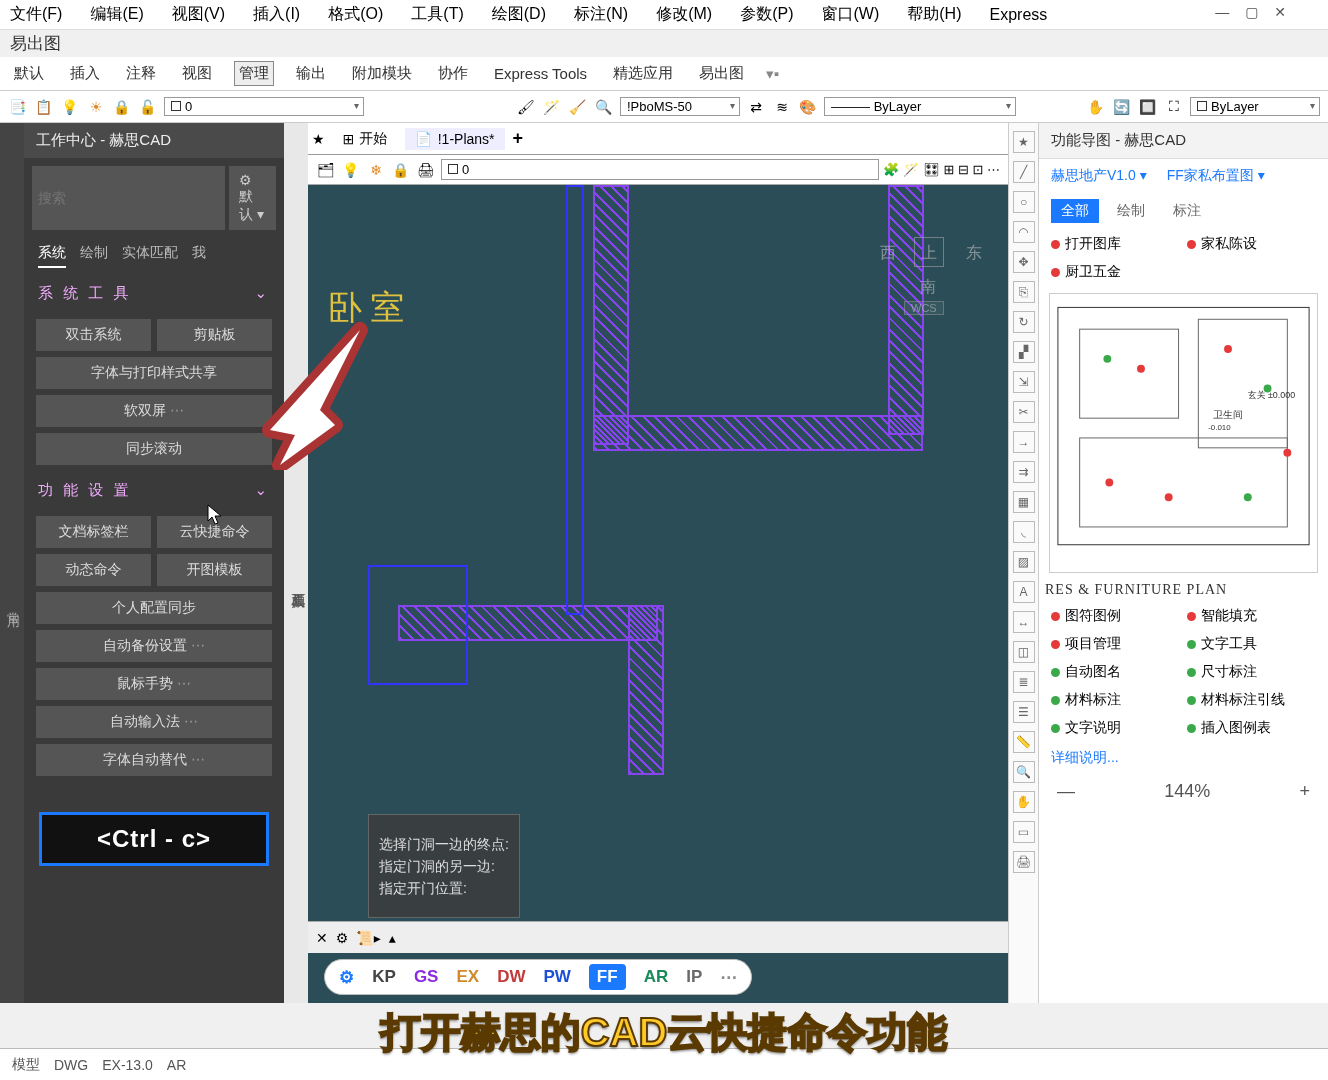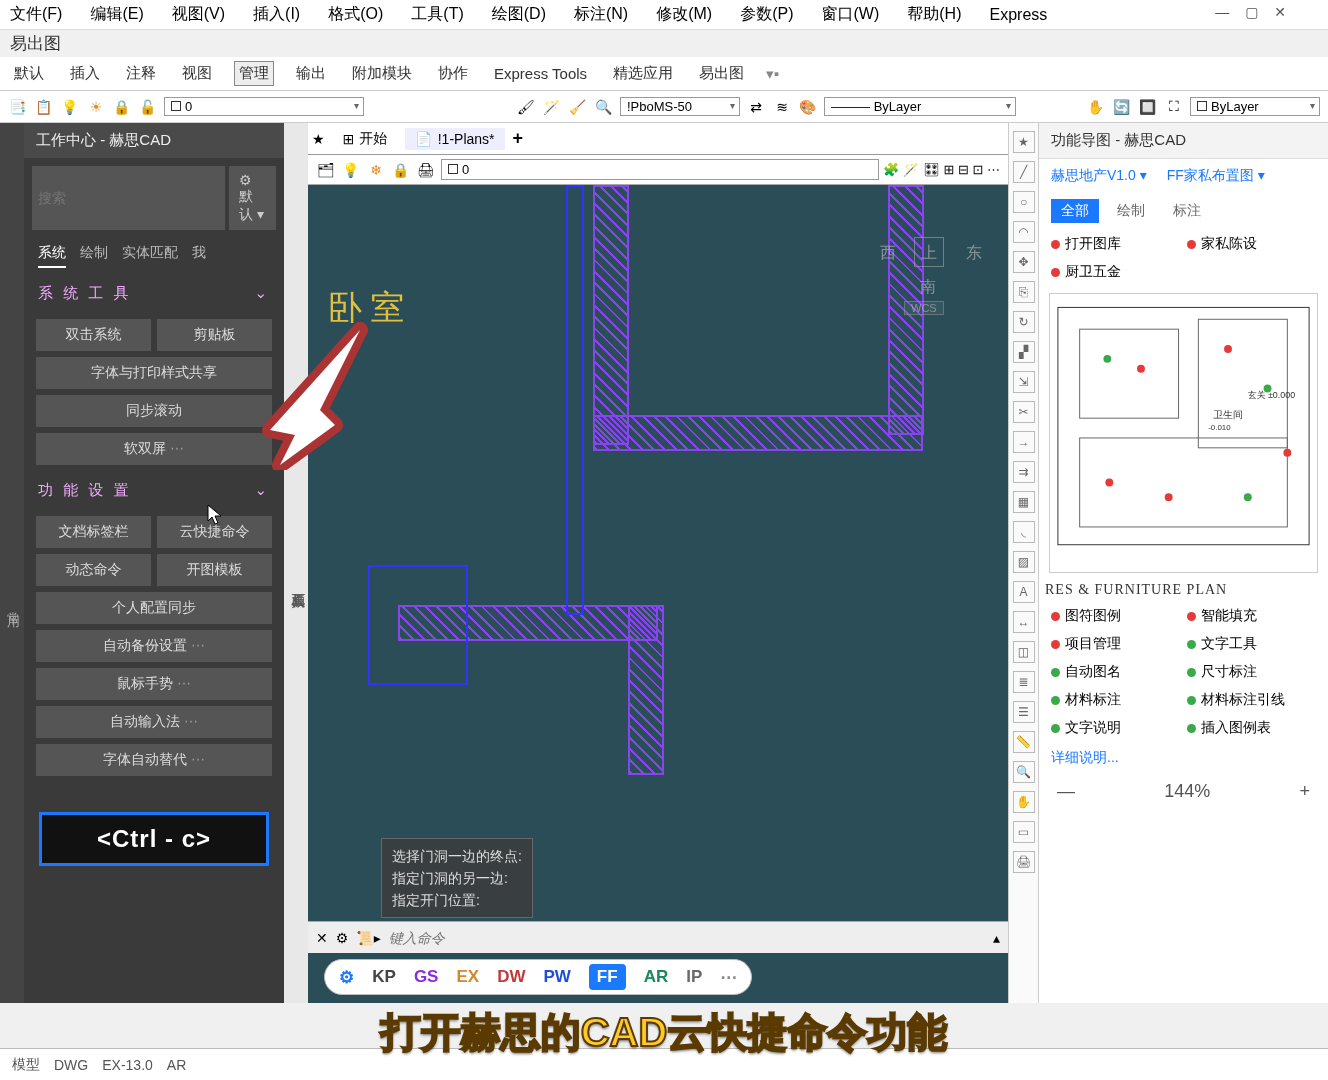--- a/index.html
+++ b/index.html
@@ -33,21 +33,21 @@
 .vtab { padding: 10px 2px; cursor: pointer; }
 .canvas-zone { flex: 1; display: flex; flex-direction: column; background: #2b4d57; position: relative; }
 .doc-tabs { display: flex; align-items: center; background: #fff; height: 32px; gap: 8px; padding: 0 4px; border-bottom: 1px solid #999; }
 .doc-tab { padding: 3px 10px; display: flex; align-items: center; gap: 5px; font-size: 14px; cursor: pointer; }
 .layer-strip { display: flex; align-items: center; background: #fff; height: 30px; padding: 0 8px; gap: 5px; border-bottom: 1px solid #aaa; font-size: 13px; }
 .layer-strip .dd { flex: 1; border: 1px solid #999; padding: 2px 6px; }
 .drawing { flex: 1; position: relative; background: #2b4d57; overflow: hidden; }
 .room-label { position: absolute; font-size: 34px; color: #e0c040; font-family: KaiTi, serif; }
 .wall { position: absolute; border: 2px solid #8844ee; background: repeating-linear-gradient(45deg,#8844ee 0 2px,transparent 2px 8px); }
 .blue-wall { position: absolute; border: 2px solid #33f; }
-.cmd-history { position: absolute; left: 73px; bottom: 85px; background: rgba(60,60,60,.85); color: #ddd; font-size: 14px; padding: 6px 10px; border: 1px solid #666; line-height: 22px; }
+.cmd-history { position: absolute; left: 60px; bottom: 85px; background: rgba(60,60,60,.85); color: #ddd; font-size: 14px; padding: 18px 10px; border: 1px solid #666; line-height: 22px; }
 .cmd-input-row { position: absolute; left: 0; right: 0; bottom: 50px; height: 32px; background: #eee; display: flex; align-items: center; padding: 0 8px; gap: 8px; border-top: 1px solid #aaa; }
 .cmd-input { flex: 1; border: none; background: transparent; font-style: italic; color: #888; font-size: 14px; }
 .quick-cmds { position: absolute; left: 16px; bottom: 8px; height: 36px; background: #fff; border: 1px solid #bbb; border-radius: 18px; display: flex; align-items: center; padding: 0 14px; gap: 18px; font-size: 17px; font-weight: bold; }
 .qc { cursor: pointer; }
 .qc.active { background: #1a79ff; color: #fff; padding: 3px 8px; border-radius: 4px; }
 .compass { position: absolute; top: 12px; right: 24px; width: 110px; height: 110px; opacity: .55; color: #ccc; font-size: 16px; text-align: center; }
 .compass .cbox { position: absolute; border: 1px solid #aaa; width: 30px; height: 30px; line-height: 30px; }
 .side-tool-col { width: 30px; background: #fafafa; border-left: 1px solid #ccc; display: flex; flex-direction: column; align-items: center; gap: 8px; padding-top: 8px; }
 .side-tool-col .sti { width: 22px; height: 22px; border: 1px solid #bbb; font-size: 12px; text-align: center; line-height: 20px; color: #666; cursor: pointer; }
 .right-panel { width: 290px; background: #fff; display: flex; flex-direction: column; border-left: 1px solid #ccc; }
@@ -154,22 +154,22 @@
     </div>
 
     <div class="section-title">
         <span>系 统 工 具</span>
         <span>⌄</span>
       </div>
     <div class="btn-grid">
       <button class="pbtn half">双击系统</button>
       <button class="pbtn half">剪贴板</button>
       <button class="pbtn full">字体与打印样式共享</button>
+      <button class="pbtn full more">软双屏</button>
       <button class="pbtn full">同步滚动</button>
-      <button class="pbtn full more">软双屏</button>
     </div>
 
     <div class="section-title">
         <span>功 能 设 置</span>
         <span>⌄</span>
       </div>
     <div class="btn-grid">
       <button class="pbtn half">文档标签栏</button>
       <button class="pbtn half">云快捷命令</button>
       <button class="pbtn half">动态命令</button>
@@ -234,21 +234,20 @@
       <div class="cmd-history">
         <div>选择门洞一边的终点:</div>
         <div>指定门洞的另一边:</div>
         <div>指定开门位置:</div>
       </div>
 
       <div class="cmd-input-row">
         <span>✕</span>
         <span>⚙</span>
         <span>📜▸</span>
-        <input class="cmd-input" placeholder="键入命令" style="">
         <span>▴</span>
       </div>
 
       <div class="quick-cmds">
         <span style="color:#1a79ff">⚙</span>
         <span class="qc" style="color:#444">KP</span>
         <span class="qc" style="color:#8a2be2">GS</span>
         <span class="qc" style="color:#d08a2a">EX</span>
         <span class="qc" style="color:#c23a3a">DW</span>
         <span class="qc" style="color:#1d4ed8">PW</span>

